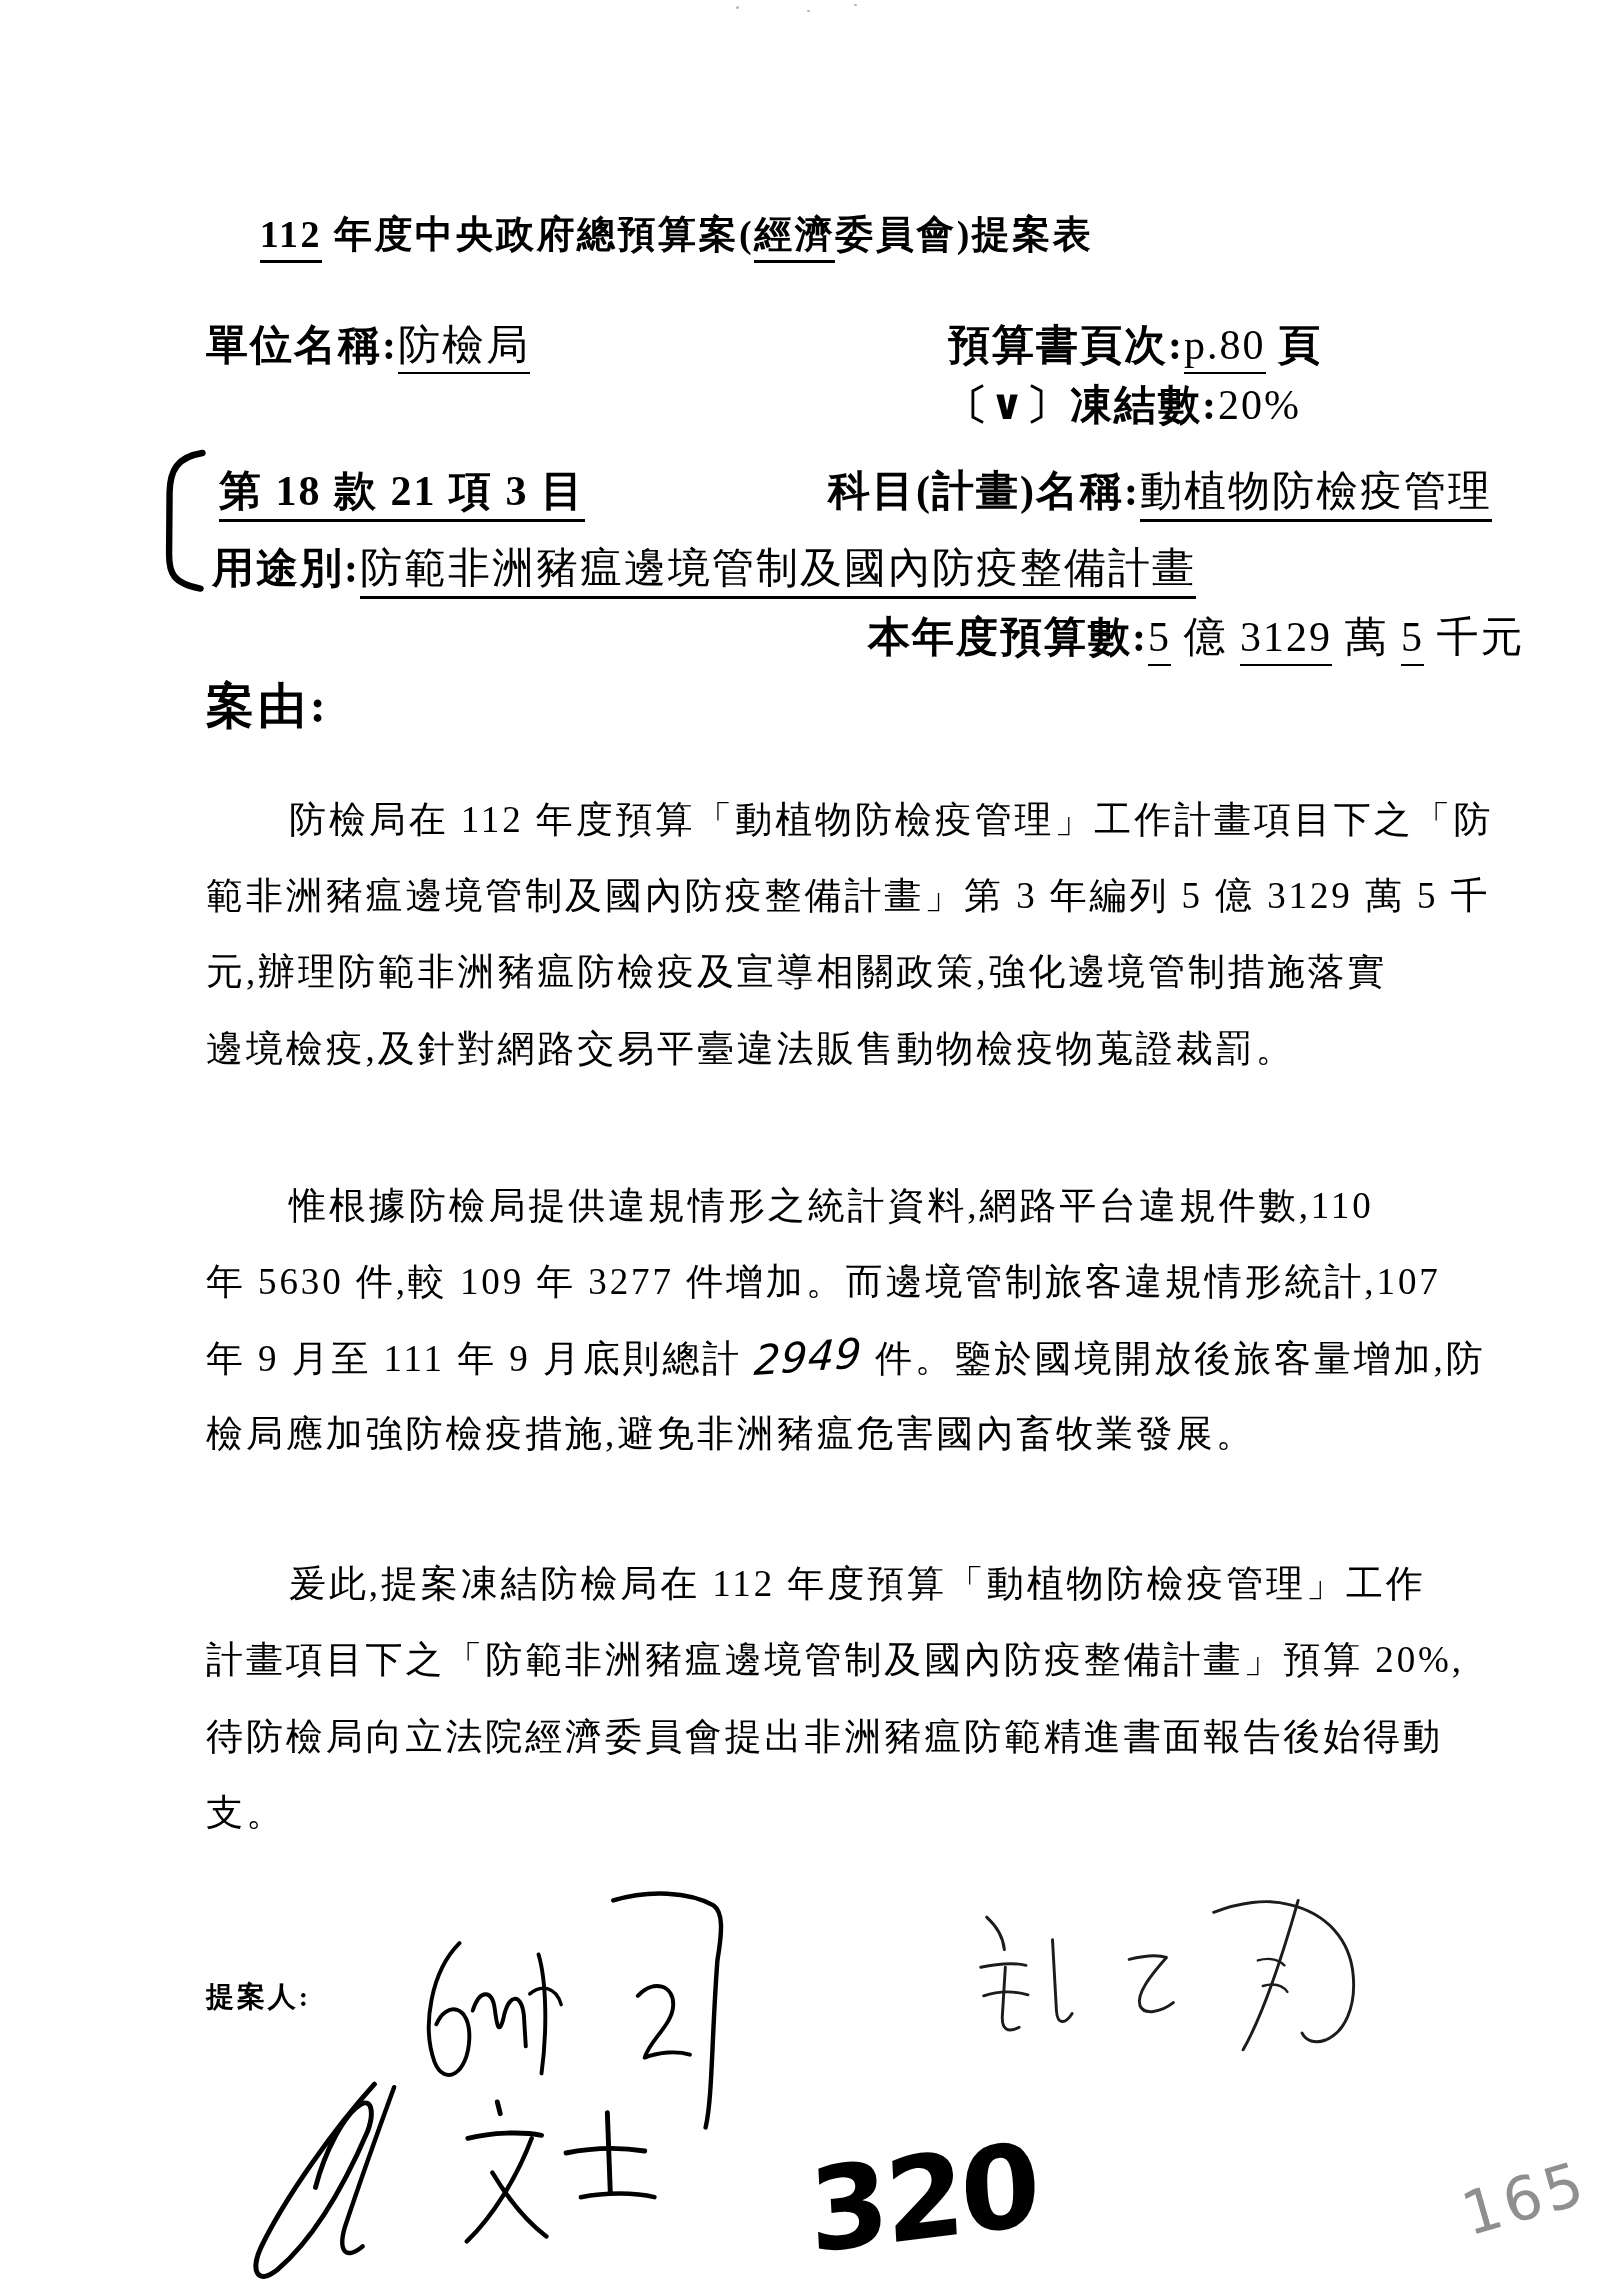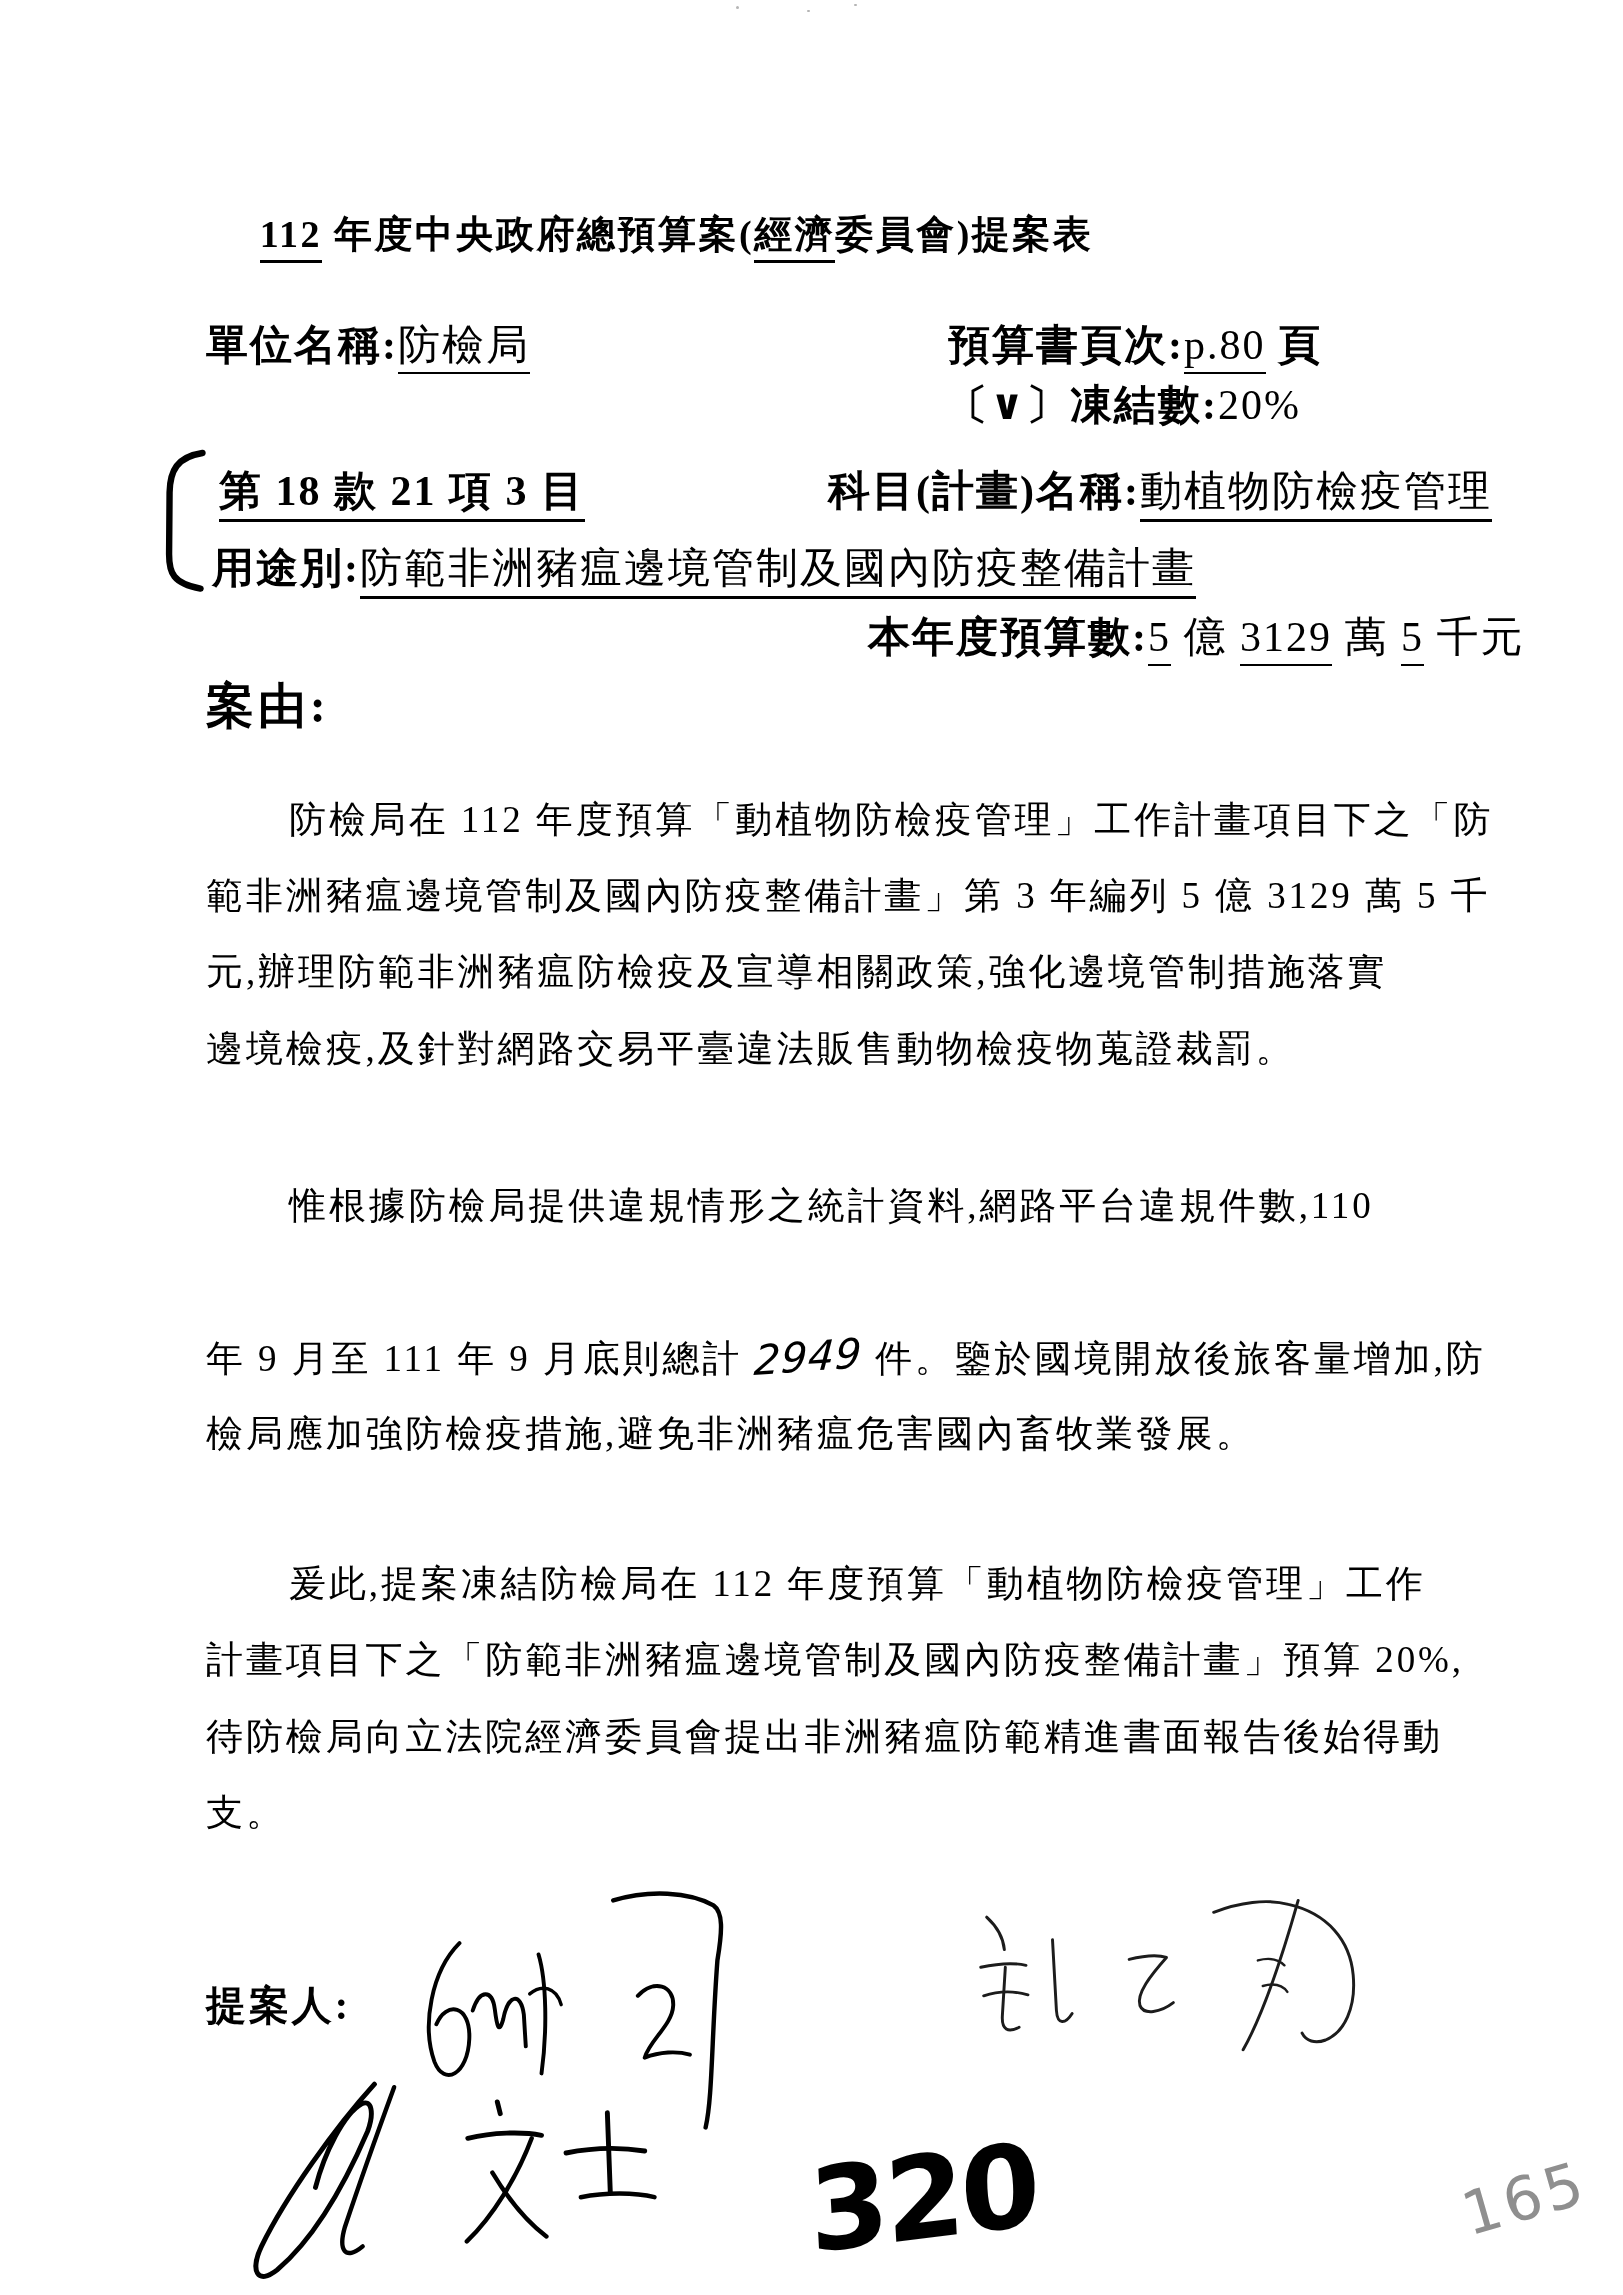--- a/index.html
+++ b/index.html
@@ -16,21 +16,21 @@
     top:209px;left:0;width:1353px;
     text-align:center;
     font-size:38px;font-weight:bold;letter-spacing:2.5px;
   }
   .hdr{font-size:42px;font-weight:bold;letter-spacing:2px;text-align:center;}
   .val{font-weight:normal;}
   .u{border-bottom:2.9px solid #000;padding-bottom:3.9px;}
   .u2{border-bottom:3.4px solid #000;padding-bottom:4.9px;}
   .body-line{font-size:37px;letter-spacing:2.9px;font-weight:normal;}
   .case-label{font-size:48px;font-weight:bold;letter-spacing:3.9px;}
-  .proposer{font-size:40px;font-weight:bold;letter-spacing:2.9px;}
+  .proposer{font-size:28px;font-weight:bold;letter-spacing:2.9px;}
   .hand-inline{
     display:inline-block;
     font-family:"DejaVu Sans",sans-serif;
     font-style:italic;
     font-size:41px;letter-spacing:1px;
     transform:rotate(-4deg) skewX(-8deg);
     transform-origin:center;
   }
   .hand-320{
     font-family:"DejaVu Sans",sans-serif;
@@ -90,20 +90,21 @@
   </div>
 
   <div class="abs case-label" style="left:206px;top:674px;">案由:</div>
 
   <div class="abs body-line" style="left:289px;top:795px;">防檢局在 112 年度預算「動植物防檢疫管理」工作計畫項目下之「防</div>
   <div class="abs body-line" style="left:206px;top:871px;">範非洲豬瘟邊境管制及國內防疫整備計畫」第 3 年編列 5 億 3129 萬 5 千</div>
   <div class="abs body-line" style="left:206px;top:947px;">元,辦理防範非洲豬瘟防檢疫及宣導相關政策,強化邊境管制措施落實</div>
   <div class="abs body-line" style="left:206px;top:1024px;">邊境檢疫,及針對網路交易平臺違法販售動物檢疫物蒐證裁罰。</div>
 
   <div class="abs body-line" style="left:289px;top:1181px;">惟根據防檢局提供違規情形之統計資料,網路平台違規件數,110</div>
+  <div class="abs body-line" style="left:206px;top:1257px;">年 5630 件,較 109 年 3277 件增加。而邊境管制旅客違規情形統計,107</div>
   <div class="abs body-line" style="left:206px;top:1333px;">
     <span>年 9 月至 111 年 9 月底則總計 </span><span class="hand-inline">2949</span><span> 件。鑒於國境開放後旅客量增加,防</span>
   </div>
   <div class="abs body-line" style="left:206px;top:1409px;">檢局應加強防檢疫措施,避免非洲豬瘟危害國內畜牧業發展。</div>
 
   <div class="abs body-line" style="left:289px;top:1559px;">爰此,提案凍結防檢局在 112 年度預算「動植物防檢疫管理」工作</div>
   <div class="abs body-line" style="left:206px;top:1635px;">計畫項目下之「防範非洲豬瘟邊境管制及國內防疫整備計畫」預算 20%,</div>
   <div class="abs body-line" style="left:206px;top:1712px;">待防檢局向立法院經濟委員會提出非洲豬瘟防範精進書面報告後始得動</div>
   <div class="abs body-line" style="left:206px;top:1788px;">支。</div>
 

